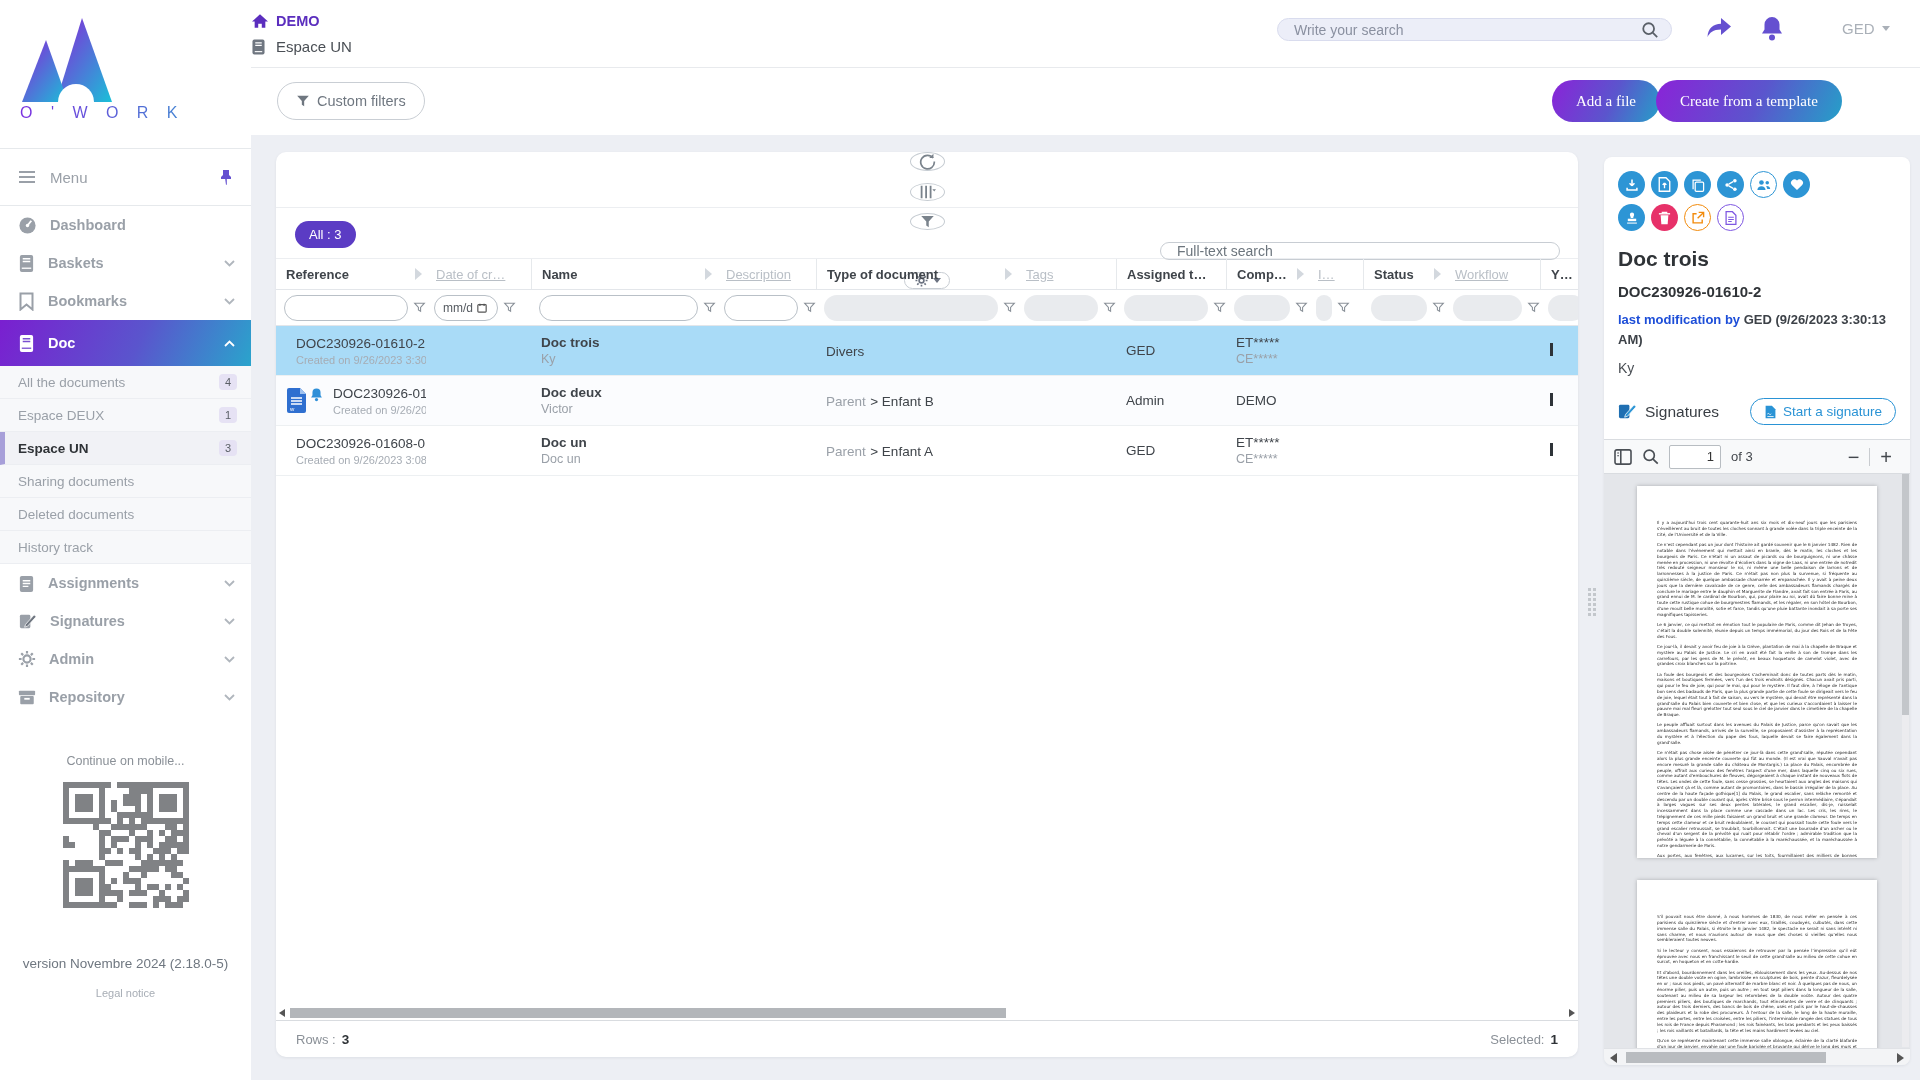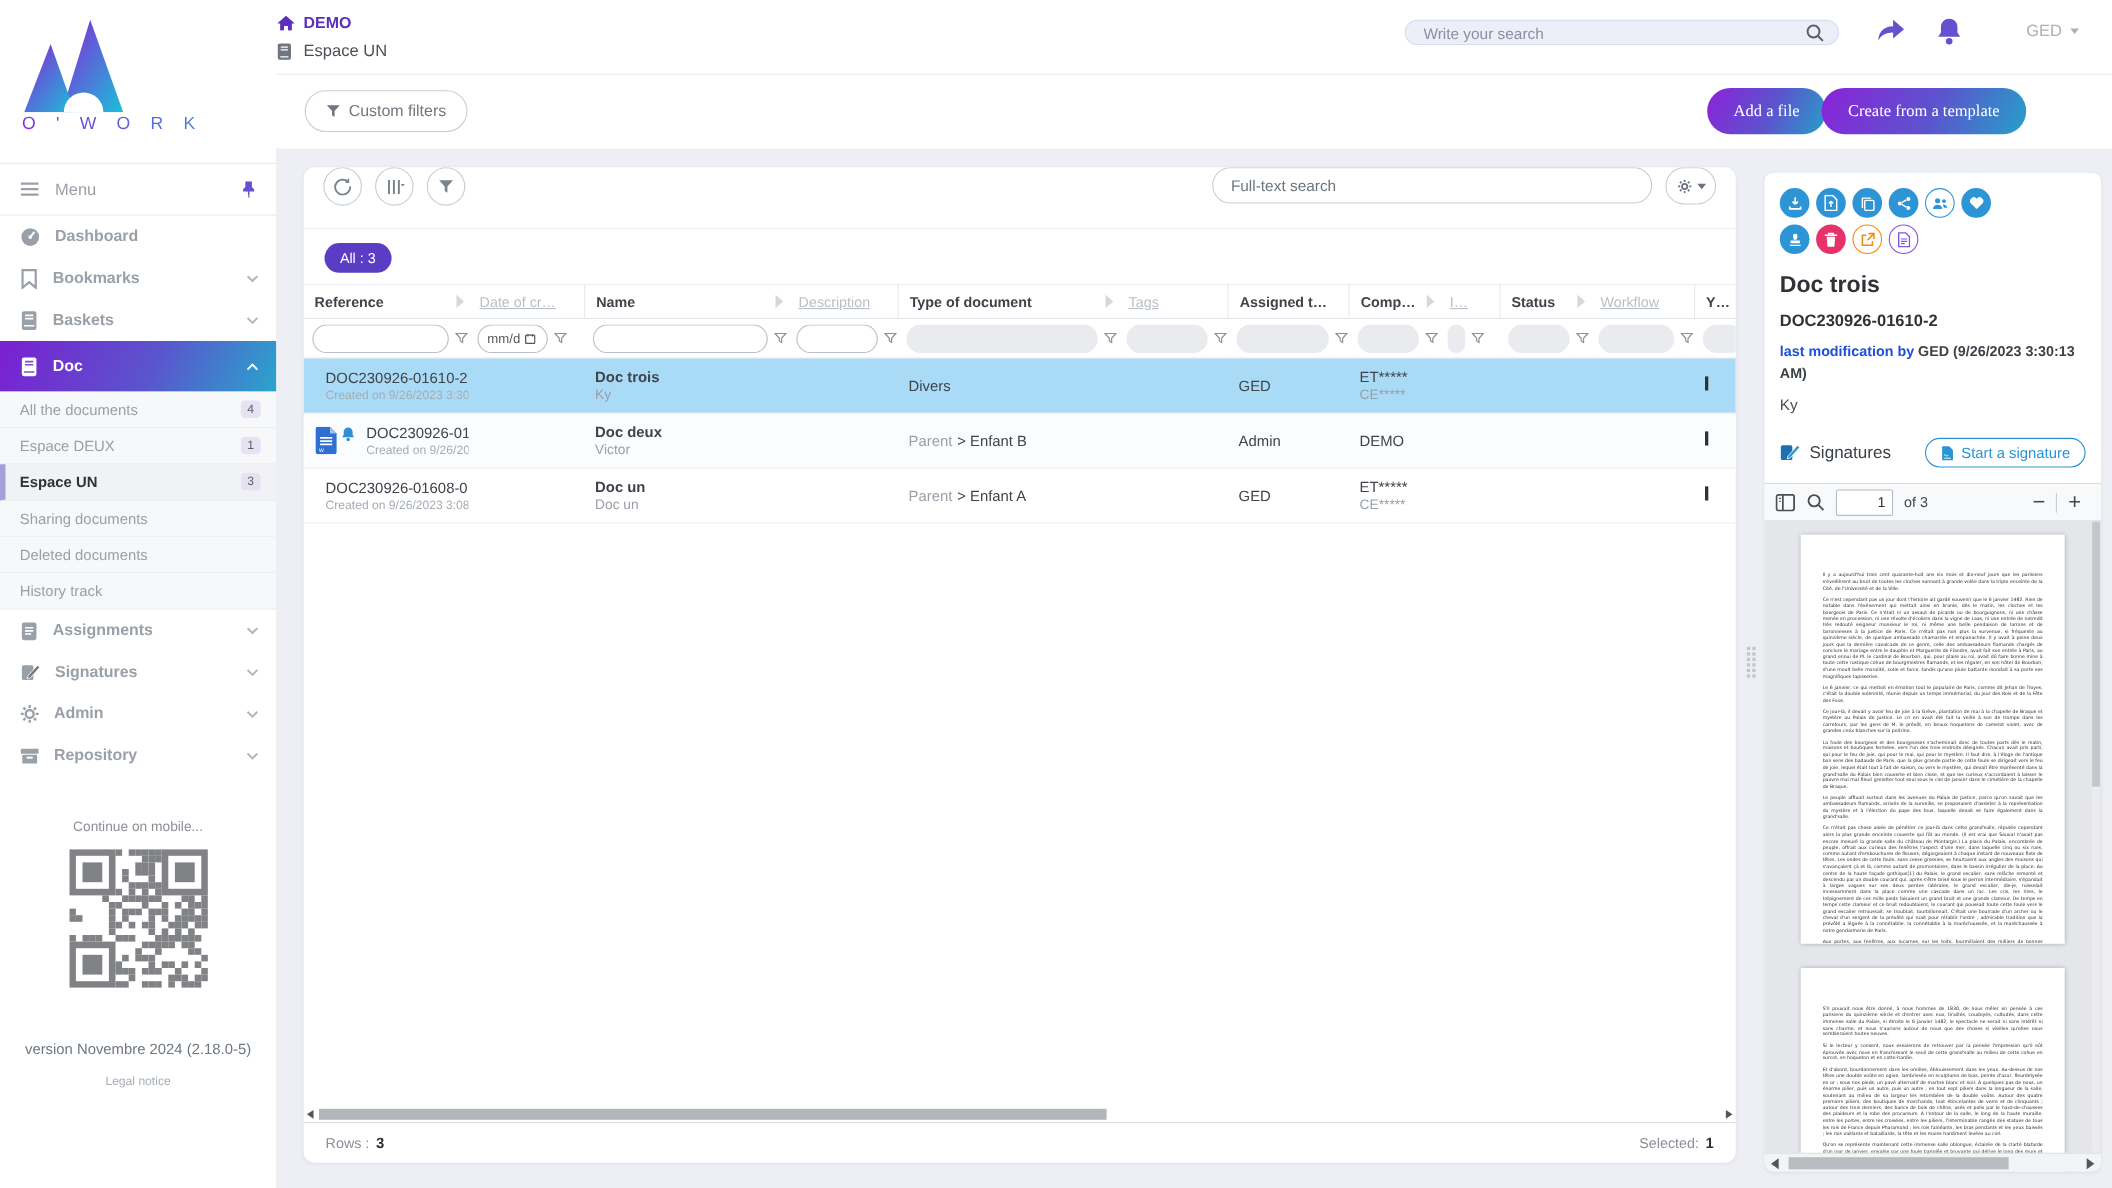--- a/index.html
+++ b/index.html
@@ -9,21 +9,21 @@
 
   
   .topband { position:absolute; left:251px; top:0; right:0; height:135px; background:#fff; }
   .topdivider { position:absolute; left:251px; top:67px; right:0; height:1px; background:#e8eaed; }
 
   
   .sidebar { position:absolute; left:0; top:0; width:251px; height:1080px; background:#fff; z-index:5; }
   .logo-wrap { padding:10px 0 6px 20px; height:148px; }
   .logo-text { font-size:16px; font-weight:400; letter-spacing:7px; color:#6a5acd; margin-top:2px;
      background:linear-gradient(90deg,#7b2fe0,#2ba7cd); -webkit-background-clip:text; background-clip:text; -webkit-text-fill-color:transparent; }
-  .menu-row { height:48px; border-top:1px solid #e6e9ec; border-bottom:1px solid #e6e9ec;
+  .menu-row { height:58px; border-top:1px solid #e6e9ec; border-bottom:1px solid #e6e9ec;
      display:flex; align-items:center; padding:4px 18px; gap:14px; color:#9aa0a8; font-size:15px; cursor:pointer; }
   .menu-row .spacer { flex:1; }
   .nav-item { height:38px; display:flex; align-items:center; gap:13px; padding:0 16px 0 18px;
      color:#9aa0a8; font-size:14.5px; font-weight:600; cursor:pointer; }
   .nav-item .lbl { flex:1; }
   .nav-item.active { background:linear-gradient(115deg,#7a1fd0 0%,#5a55cd 55%,#2aa4cc 100%); color:#fff; height:46px; }
   .subnav { background:#f7f8fa; }
   .sub-item { height:33px; display:flex; align-items:center; padding:0 14px 0 18px;
      color:#9aa0a8; font-size:13.5px; border-bottom:1px solid #eceef2; cursor:pointer; }
   .sub-item .lbl { flex:1; }
@@ -54,21 +54,21 @@
      background:#fff; display:flex; align-items:center; gap:7px; padding:0 18px; color:#6f7780; font-size:14.5px; cursor:pointer; }
   .btn-grad { position:absolute; top:80px; height:42px; border:0; border-radius:21px; color:#fff; font-size:15px;
      padding:0 24px; background:linear-gradient(115deg,#8a23d8 0%,#5b55cd 55%,#25a0c8 100%); cursor:pointer;
      font-family:Liberation Serif, serif; }
   .btn-add { left:1552px; }
   .btn-create { left:1656px; }
 
   
   .card { position:absolute; left:276px; top:152px; width:1302px; height:905px; background:#fff;
      border-radius:10px; box-shadow:0 1px 3px rgba(40,50,60,.08); overflow:hidden; }
-  .card-toolbar { height:56px; display:flex; padding:0 18px; gap:12px; border-bottom:1px solid #eceef1; }
+  .card-toolbar { height:56px; display:flex; align-items:center; padding:0 18px; gap:12px; border-bottom:1px solid #eceef1;flex-direction:column; }
   .circ-btn { width:35px; height:35px; border-radius:50%; border:1px solid #c6ccd2; background:#fff;
      display:flex; align-items:center; justify-content:center; cursor:pointer; }
   .ft-pill { margin-left:auto; width:400px; height:33px; border:1px solid #c8cdd3; border-radius:17px;
      display:flex; align-items:center; padding:0 16px; }
   .ft-pill input { flex:1; border:0; outline:none; font-size:14px; color:#4a4f55; background:transparent;
      font-family:"Liberation Sans",sans-serif; }
   .ft-pill input::placeholder { color:#6c757d; }
   .gear-btn { width:46px; height:34px; border:1px solid #c8cdd3; border-radius:17px; background:#fff;
      display:flex; align-items:center; justify-content:center; gap:4px; cursor:pointer; }
   .all-pill { display:inline-flex; margin:13px 0 10px 19px; background:#5b3cc4; color:#fff; font-size:13px;
@@ -198,35 +198,35 @@
 
   <div class="nav-item">
     <svg width="19" height="19" viewBox="0 0 20 20">
       <circle cx="10" cy="10" r="8.5" fill="#9aa0a8"></circle>
         <path d="M10 10 14 5" stroke="#fff" stroke-width="2"></path>
         <circle cx="10" cy="10" r="1.8" fill="#fff"></circle>
       </svg>
     <span class="lbl">Dashboard</span>
   </div>
   <div class="nav-item">
-    <svg width="17" height="19" viewBox="0 0 16 19">
-      <path d="M2 1.5h12v16l-6-5-6 5z" fill="none" stroke="#9aa0a8" stroke-width="2"></path>
-      </svg>
-    <span class="lbl">Bookmarks</span>
-    <svg width="11" height="7" viewBox="0 0 11 7">
-      <path d="M1 1l4.5 4.5L10 1" fill="none" stroke="#b0b6bd" stroke-width="1.8"></path>
-      </svg>
-  </div>
-  <div class="nav-item">
     <svg width="17" height="19" viewBox="0 0 18 20">
       <rect x="2" y="1" width="14" height="18" rx="2" fill="#9aa0a8"></rect>
         <path d="M5 5h8M5 8h8" stroke="#fff" stroke-width="1.6"></path>
         <path d="M4 15h10" stroke="#fff" stroke-width="1.4"></path>
       </svg>
     <span class="lbl">Baskets</span>
+    <svg width="11" height="7" viewBox="0 0 11 7">
+      <path d="M1 1l4.5 4.5L10 1" fill="none" stroke="#b0b6bd" stroke-width="1.8"></path>
+      </svg>
+  </div>
+  <div class="nav-item">
+    <svg width="17" height="19" viewBox="0 0 16 19">
+      <path d="M2 1.5h12v16l-6-5-6 5z" fill="none" stroke="#9aa0a8" stroke-width="2"></path>
+      </svg>
+    <span class="lbl">Bookmarks</span>
     <svg width="11" height="7" viewBox="0 0 11 7">
       <path d="M1 1l4.5 4.5L10 1" fill="none" stroke="#b0b6bd" stroke-width="1.8"></path>
       </svg>
   </div>
 
   <div class="nav-item active">
     <svg width="17" height="19" viewBox="0 0 18 20">
       <rect x="2" y="1" width="14" height="18" rx="2" fill="#fff"></rect>
         <path d="M5 5h8M5 8h8" stroke="#7a4fd0" stroke-width="1.6"></path>
         <path d="M4 15h10" stroke="#7a4fd0" stroke-width="1.4"></path>

